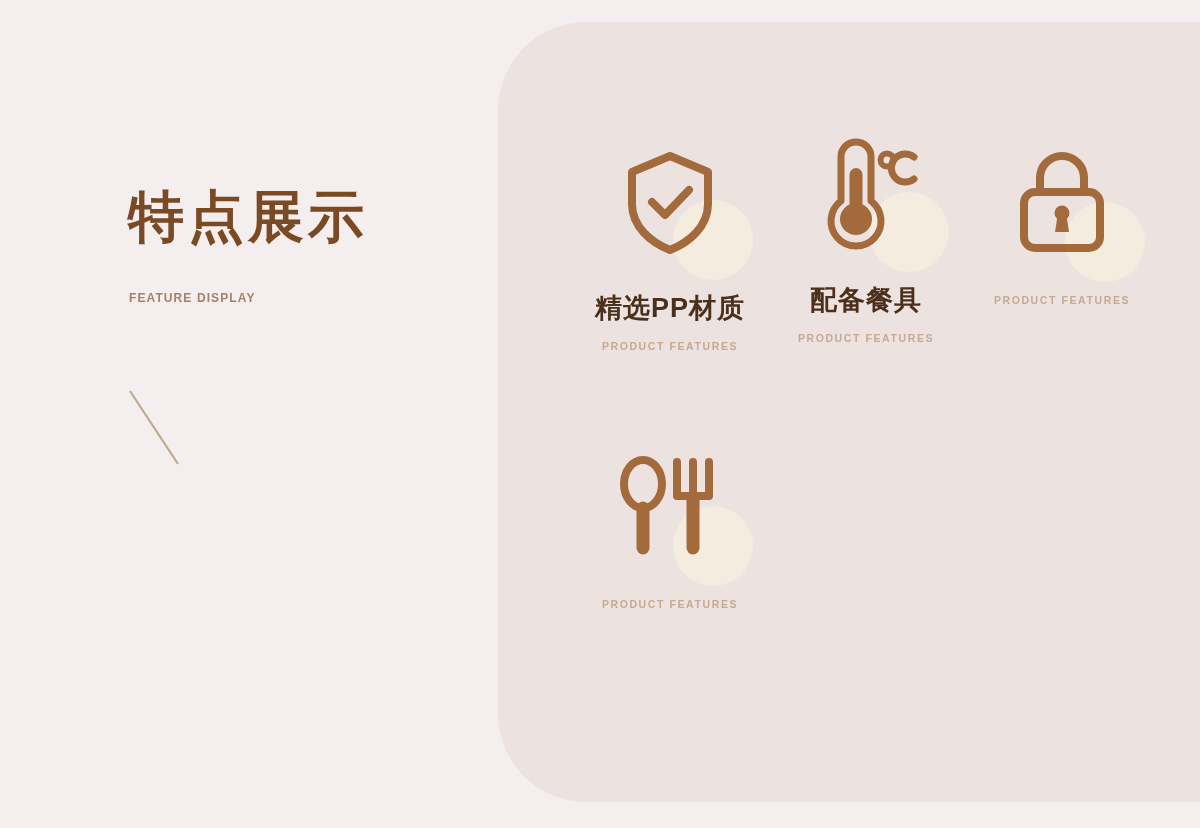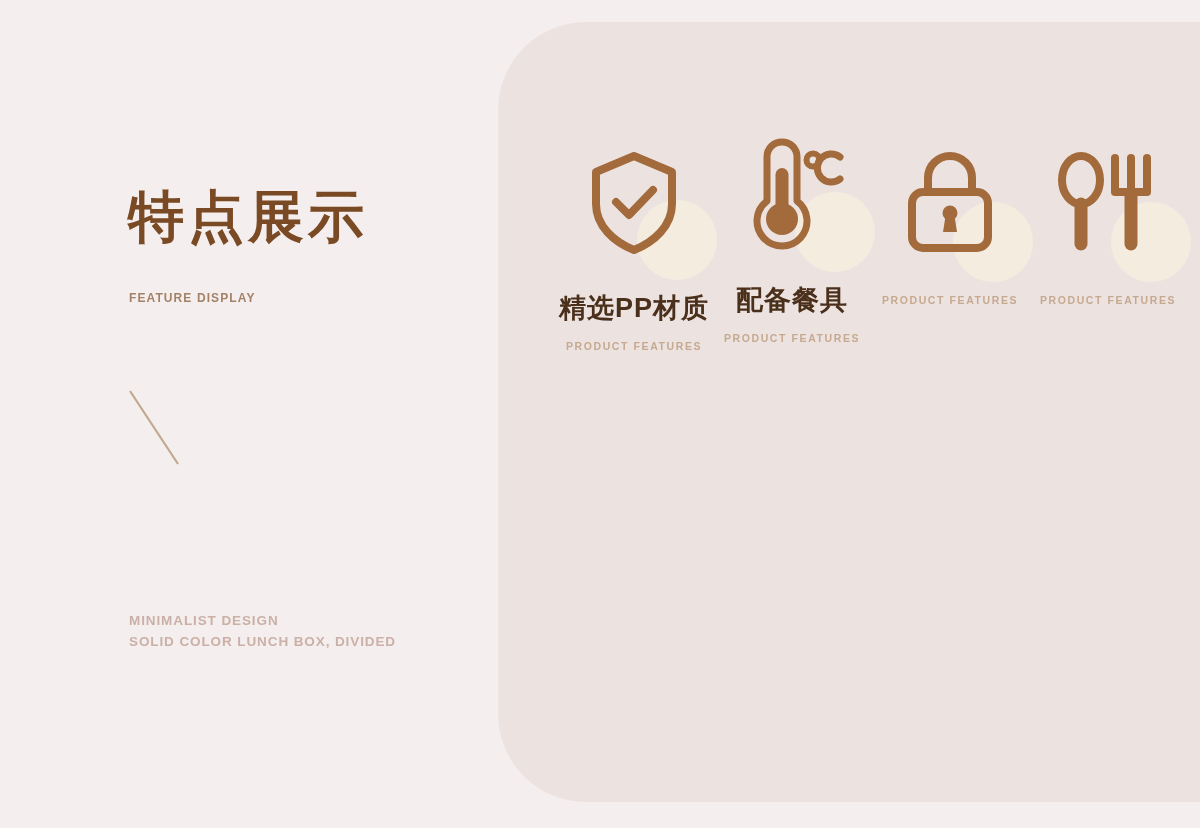--- a/index.html
+++ b/index.html
@@ -83,26 +83,26 @@
     font-weight: bold;
     letter-spacing: 0.9px;
     line-height: 21px;
     color: #cbb0a7;
     white-space: nowrap;
   }
 
   
   .feature-grid {
     position: absolute;
-    left: 559px;
+    left: 576px;
     top: 120px;
     width: 580px;
     height: 600px;
     display: grid;
-    grid-template-columns: 1fr 1fr 1fr 1fr;
+    grid-template-columns: 1fr 1fr 1fr;
     grid-template-rows: 1fr 1fr;
     gap: 8px;
   }
   .feature-cell {
     position: relative;
     display: flex;
     flex-direction: column;
     align-items: center;
   }
   .icon-wrap {
@@ -166,24 +166,20 @@
     <div class="page-title">特点展示</div>
 
     <div class="page-subtitle">FEATURE DISPLAY</div>
 
     <div class="accent-line">
       <svg width="60" height="85" viewBox="0 0 60 85" xmlns="http://www.w3.org/2000/svg">
         <line x1="5" y1="6" x2="53" y2="79" stroke="#c0a98d" stroke-width="2.2" stroke-linecap="butt"></line>
       </svg>
     </div>
 
-    <div class="foot-note">
-      <div>MINIMALIST DESIGN</div>
-      <div>SOLID COLOR LUNCH BOX, DIVIDED</div>
-    </div>
 
   </div>
 
   <div class="feature-grid">
 
     <div class="feature-cell cell-0">
       <div class="icon-wrap">
         <div class="icon-blob"></div>
         <svg class="icon-art" width="100" height="110" viewBox="0 0 100 110" xmlns="http://www.w3.org/2000/svg">
           <path d="M50 8 L88 24 L88 56 C88 78 70 94 50 102 C30 94 12 78 12 56 L12 24 Z" fill="none" stroke="#a36a3c" stroke-width="8" stroke-linejoin="round" stroke-linecap="round"></path>

